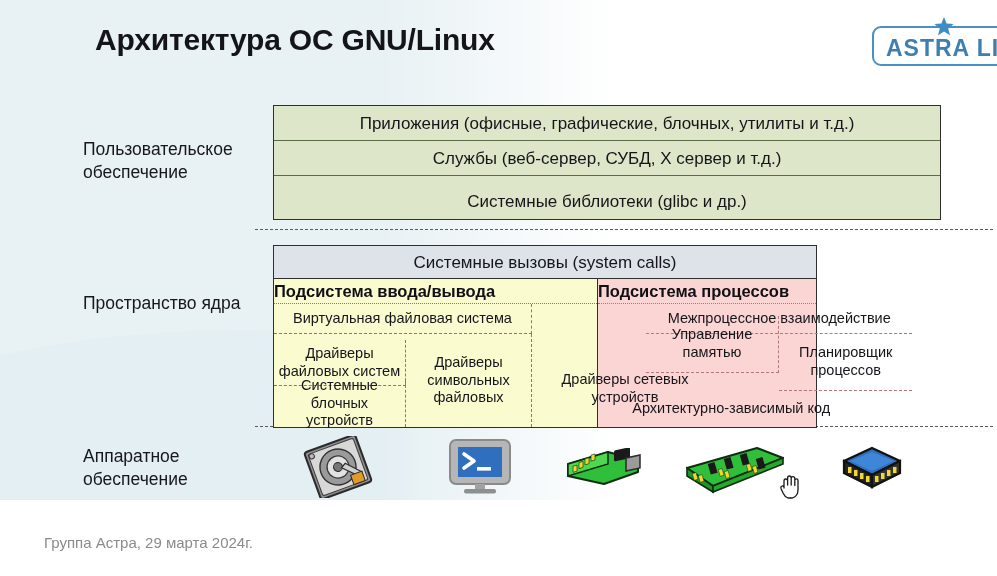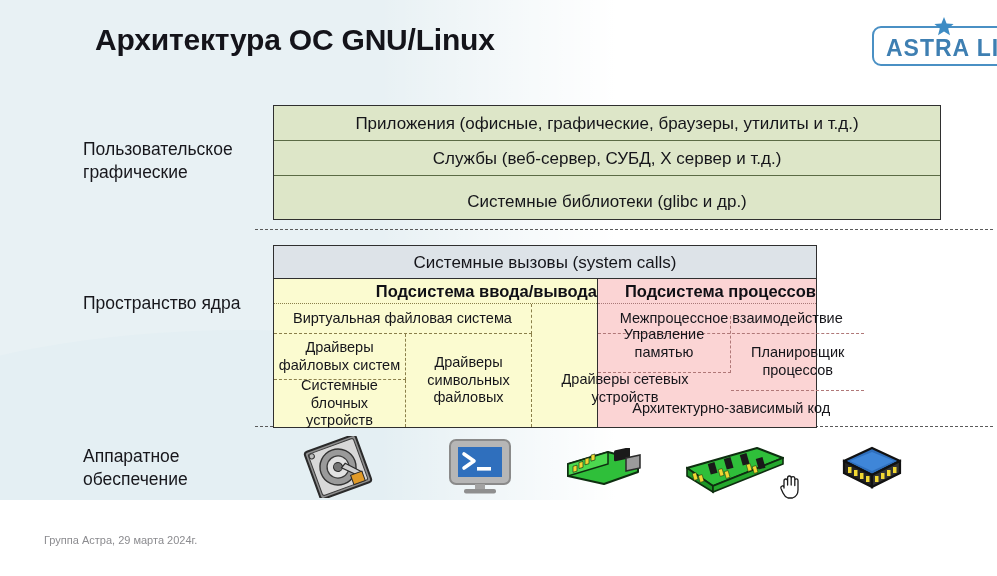--- a/index.html
+++ b/index.html
@@ -164,21 +164,21 @@
   .k-io {
     width: 398px;
     background: #fbfbd0;
     border-right: 1.5px solid #2f2f2f;
   }
   .k-proc {
     width: 268px;
     background: #fbd4d4;
   }
   .sub-head {
-    text-align: right;
+    text-align: left;
     font-size: 16.5px;
     font-weight: bold;
     color: #101015;
     height: 25px;
     line-height: 25px;
     border-bottom: 1px dotted #8a7f4a;
   }
   .k-proc .sub-head { border-bottom: 1px dotted #a97878; }
 
   
@@ -204,42 +204,42 @@
     font-size: 14.5px;
     color: #15151a;
     text-align: center;
     display: flex;
     align-items: center;
     justify-content: center;
     line-height: 1.22;
     padding: 0 3px;
   }
   .pdash-r { border-right: 1px dashed #b07878; }
-  .pdash-b { border-bottom: 1px dashed #b07878; }
+  .pdash-b { border-bottom: 1px dashed #b07878; margin-left: 48px; }
 
   
   .hw-icons {
     position: absolute;
     left: 273px; top: 434px;
     width: 668px; height: 66px;
     z-index: 5;
   }
   .hw-ico { position: absolute; }
 
   .cursor-hand {
     position: absolute;
     left: 779px; top: 474px;
     z-index: 9;
   }
 
   
   .footer {
     position: absolute;
     left: 44px; top: 534px;
-    font-size: 11px;
+    font-size: 15px;
     color: #8b8b8f;
     z-index: 6;
   }
 </style>
 </head>
 <body>
 
 <div id="slide">
 
   <div class="bg-curve-top"></div>
@@ -252,42 +252,42 @@
 
   <div class="logo">
     <div class="logo-star">
       <svg width="24" height="24" viewBox="0 0 24 24" aria-hidden="true">
         <path d="M12 2 L14.6 8.6 L21.6 9.1 L16.2 13.5 L18 20.3 L12 16.5 L6 20.3 L7.8 13.5 L2.4 9.1 L9.4 8.6 Z" fill="#3e8cc4"></path>
       </svg>
     </div>
     <div class="logo-text">ASTRA LIN</div>
   </div>
 
-  <div class="side-label" id="label-user">Пользовательское графические</div>
+  <div class="side-label" id="label-user">Пользовательское обеспечение</div>
   <div class="side-label" id="label-kernel">Пространство ядра</div>
   <div class="side-label" id="label-hw">Аппаратное обеспечение</div>
 
   <div class="divider" id="div-1"></div>
   <div class="divider" id="div-2"></div>
 
   <div class="userspace">
-    <div class="us-row">Приложения (офисные, графические, браузеры, утилиты и т.д.)</div>
+    <div class="us-row">Приложения (офисные, графические, блочных, утилиты и т.д.)</div>
     <div class="us-row">Службы (веб-сервер, СУБД, X сервер и т.д.)</div>
     <div class="us-row">Системные библиотеки (glibc и др.)</div>
   </div>
 
   <div class="kernel">
     <div class="syscalls">Системные вызовы (system calls)</div>
     <div class="k-body">
 
       <div class="k-io">
         <div class="sub-head">Подсистема ввода/вывода</div>
         <div class="io-grid">
           <div class="cell dash-r dash-b" style="left:0; top:0; width:258px; height:30px;">Виртуальная файловая система</div>
-          <div class="cell dash-r dash-b" style="left:0; top:30px; width:132px; height:46px;">Драйверы файловых систем</div>
+          <div class="cell dash-r dash-b" style="left:0; top:36px; width:132px; height:46px;">Драйверы файловых систем</div>
           <div class="cell dash-r" style="left:0; top:76px; width:132px; height:47px;">Системные блочных устройств</div>
           <div class="cell dash-r" style="left:132px; top:30px; width:126px; height:93px;">Драйверы символьных файловых</div>
           <div class="cell" style="left:258px; top:46px; width:140px; height:77px;margin-left:23px;">Драйверы сетевых устройств</div>
         </div>
       </div>
 
       <div class="k-proc">
         <div class="sub-head">Подсистема процессов</div>
         <div class="io-grid">
           <div class="pcell pdash-b" style="left:0; top:0; width:266.5px; height:30px;">Межпроцессное взаимодействие</div>

